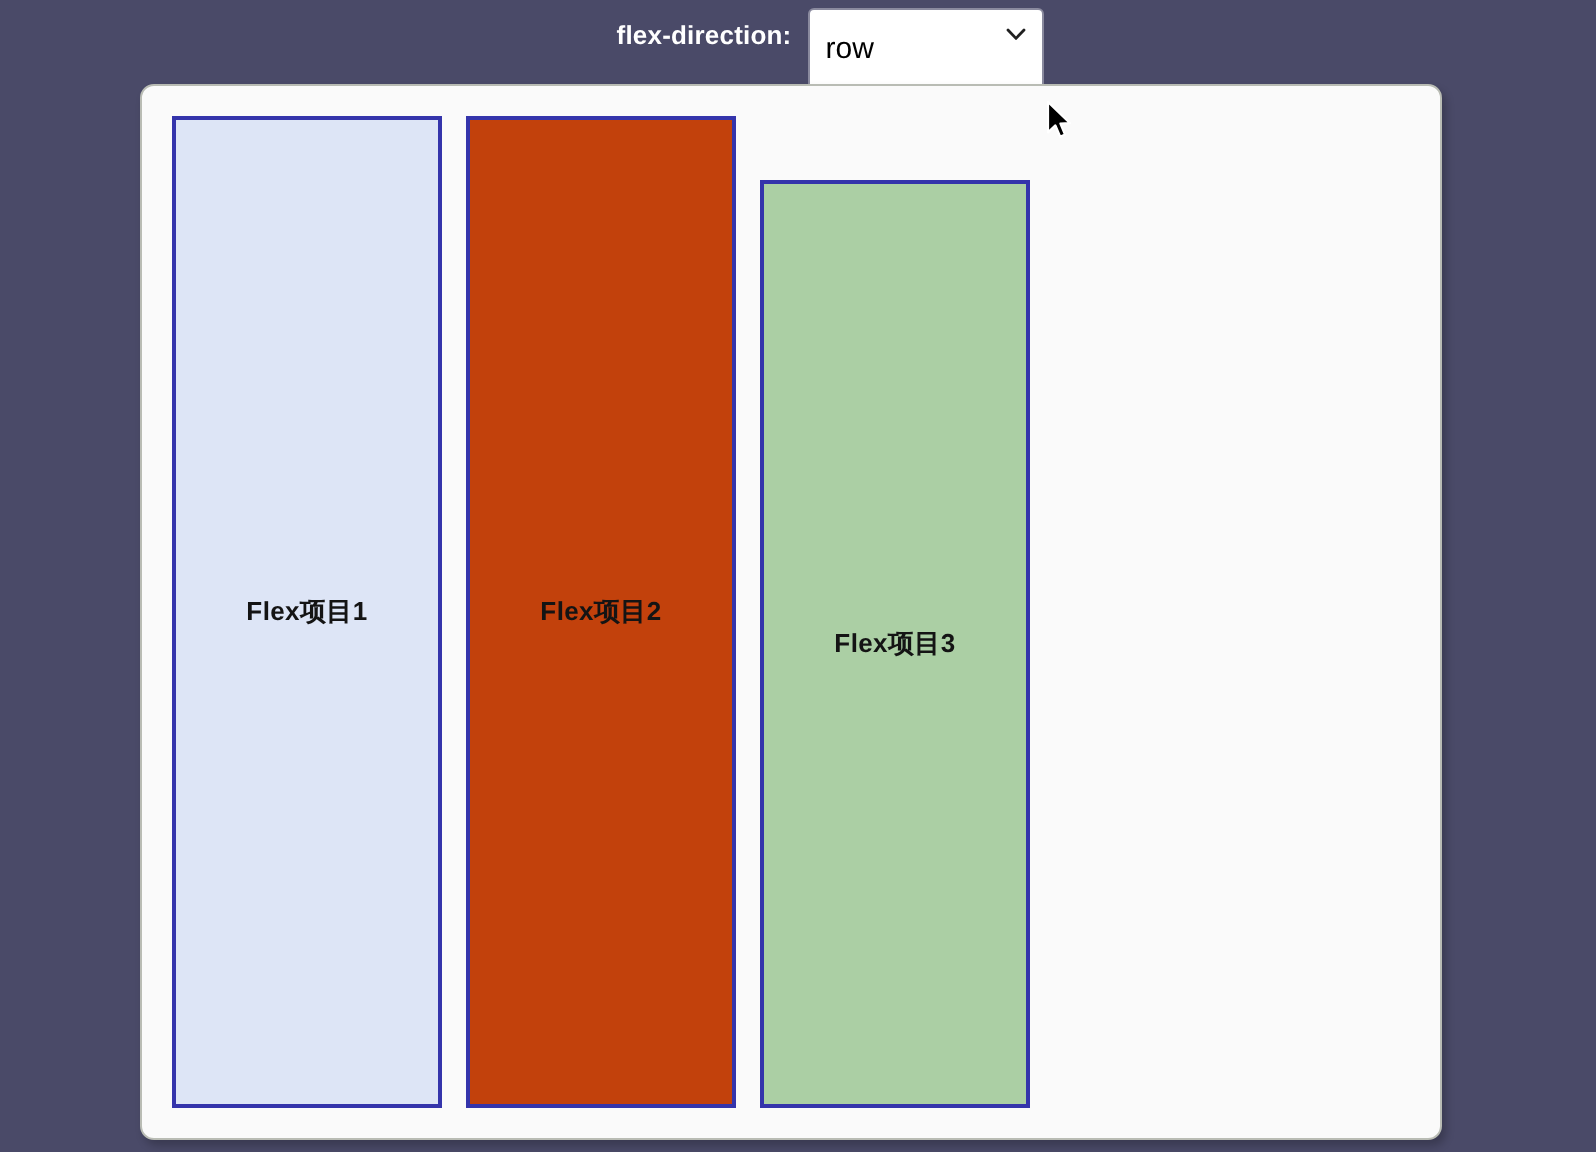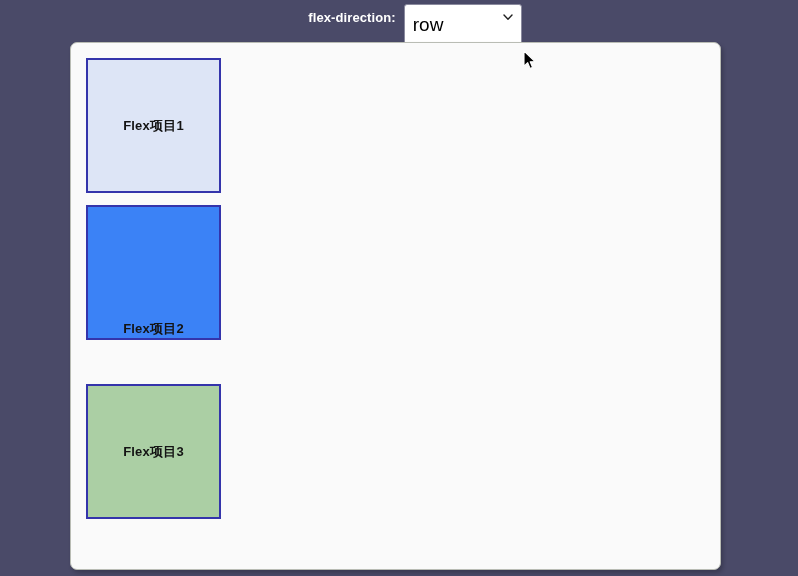--- a/index.html
+++ b/index.html
@@ -43,21 +43,21 @@
     height: 26px;
   }
 
   #direction-select {
     width: 118px;
     height: 42px;
     background: #ffffff;
     border: 1px solid #8a8a9e;
     border-radius: 3px;
     font-family: "Liberation Sans", "DejaVu Sans", sans-serif;
-    font-size: 19px;
+    font-size: 15px;
     color: #000000;
     padding: 0 22px 0 8px;
     line-height: 24px;
     -webkit-appearance: none;
     -moz-appearance: none;
     appearance: none;
     cursor: default;
   }
 
   #select-chevron {
@@ -127,27 +127,27 @@
     <select id="direction-select"><option value="row">row</option><option value="row-reverse">row-reverse</option><option value="column">column</option><option value="column-reverse">column-reverse</option></select>
     <span id="select-chevron">
       <svg width="10" height="7" viewBox="0 0 10 7" xmlns="http://www.w3.org/2000/svg">
         <path d="M1 1 L5 5.2 L9 1" stroke="#202020" stroke-width="1.4" fill="none" stroke-linecap="round" stroke-linejoin="round"></path>
       </svg>
     </span>
   </span>
 
 </div>
 
-<div id="flex-container" style="flex-direction: column; background: rgb(250, 250, 250); border-color: rgb(185, 188, 180);">
+<div id="flex-container" style="flex-direction: row; background: rgb(250, 250, 250); border-color: rgb(185, 188, 180);">
 
   <div class="flex-item" id="flex-item-1" style="background: rgb(221, 229, 246); border-color: rgb(52, 52, 171);">
     <span>Flex项目1</span>
   </div>
 
-  <div class="flex-item" id="flex-item-2" style="background: #3b82f6; border-color: rgb(52, 52, 171); align-items: flex-end;">
+  <div class="flex-item" id="flex-item-2" style="background: #c2410c; border-color: rgb(52, 52, 171);">
     <span>Flex项目2</span>
   </div>
 
   <div class="flex-item" id="flex-item-3" style="background: rgb(171, 207, 164); border-color: rgb(52, 52, 171);">
     <span>Flex项目3</span>
   </div>
 
 </div>
 
 <div id="mouse-cursor" style="left: 523px; top: 50px;">

